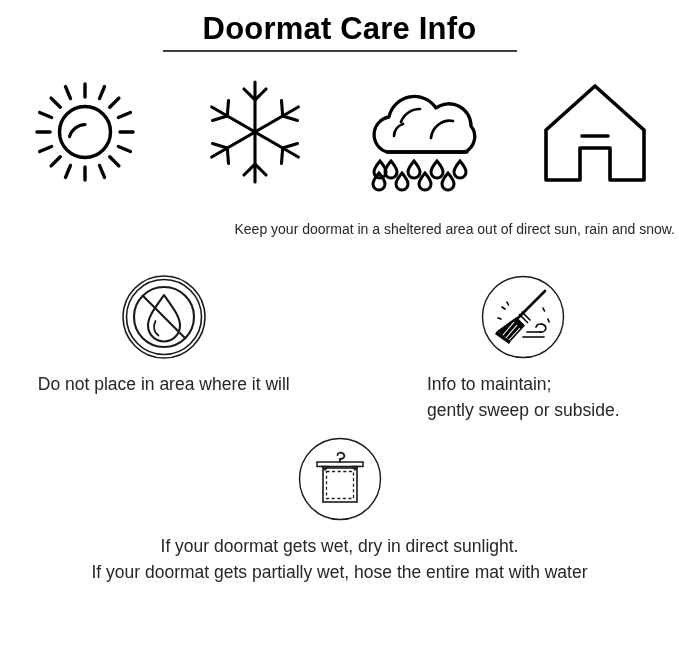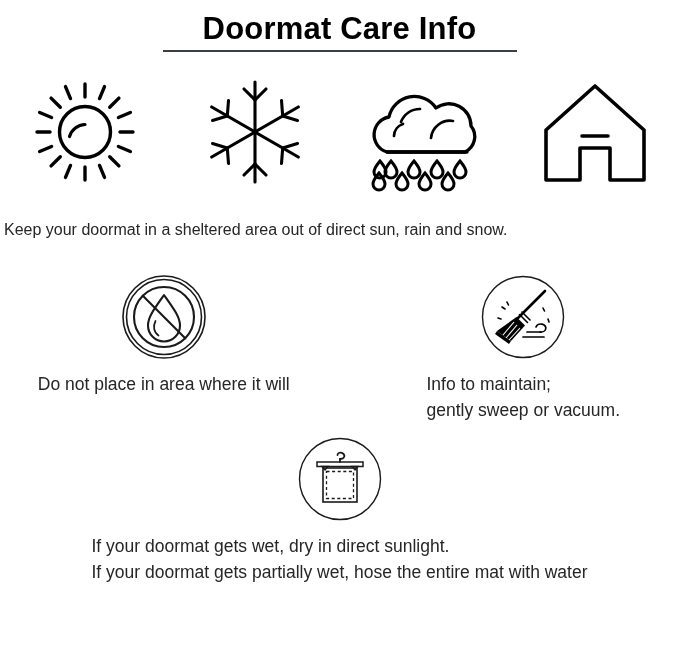--- a/index.html
+++ b/index.html
@@ -53,24 +53,24 @@
     height: 120px;
     display: flex;
     align-items: center;
     justify-content: center;
   }
 
   
   .intro-para {
     margin: 22px 0 0 0;
     padding: 0 4px;
-    font-size: 16px;
+    font-size: 14px;
     line-height: 31px;
     color: #262626;
-    text-align: left;
+    text-align: right;
   }
   .intro-para .ln { display: block; white-space: nowrap; }
 
   
   .care-row {
     display: flex;
     margin-top: 30px;
     align-items: flex-start;
   }
   .care-col {
@@ -103,20 +103,21 @@
     margin-top: 14px;
     display: flex;
     flex-direction: column;
     align-items: center;
   }
   .dry-caption {
     margin-top: 12px;
     font-size: 17.5px;
     line-height: 26px;
     color: #262626;
+    text-align: center;
   }
   .dry-caption .ln { display: block; white-space: nowrap; }
 
   svg { display: block; overflow: visible; }
 </style>
 </head>
 <body>
 
 <div class="title-block">
   <h1 class="page-title">Doormat Care Info</h1>
@@ -277,21 +278,21 @@
           <line x1="21" y1="32" x2="24" y2="34"></line>
           <line x1="26" y1="27" x2="27.5" y2="30"></line>
           <line x1="62" y1="33" x2="63.5" y2="36"></line>
           <line x1="67" y1="44" x2="68" y2="47"></line>
           <line x1="17" y1="43" x2="20" y2="44"></line>
         </g>
       </svg>
     </span>
     <div class="caption">
       <span class="ln">Info to maintain;</span>
-      <span class="ln">gently sweep or vacuum.</span>
+      <span class="ln">gently sweep or subside.</span>
     </div>
   </div>
 
 </div>
 
 <div class="dry-section">
   <span class="badge">
     <svg width="84" height="84" viewBox="0 0 84 84" fill="none">
       <circle cx="42" cy="42" r="40.5" stroke="#1a1a1a" stroke-width="1.4" fill="none"></circle>
 

